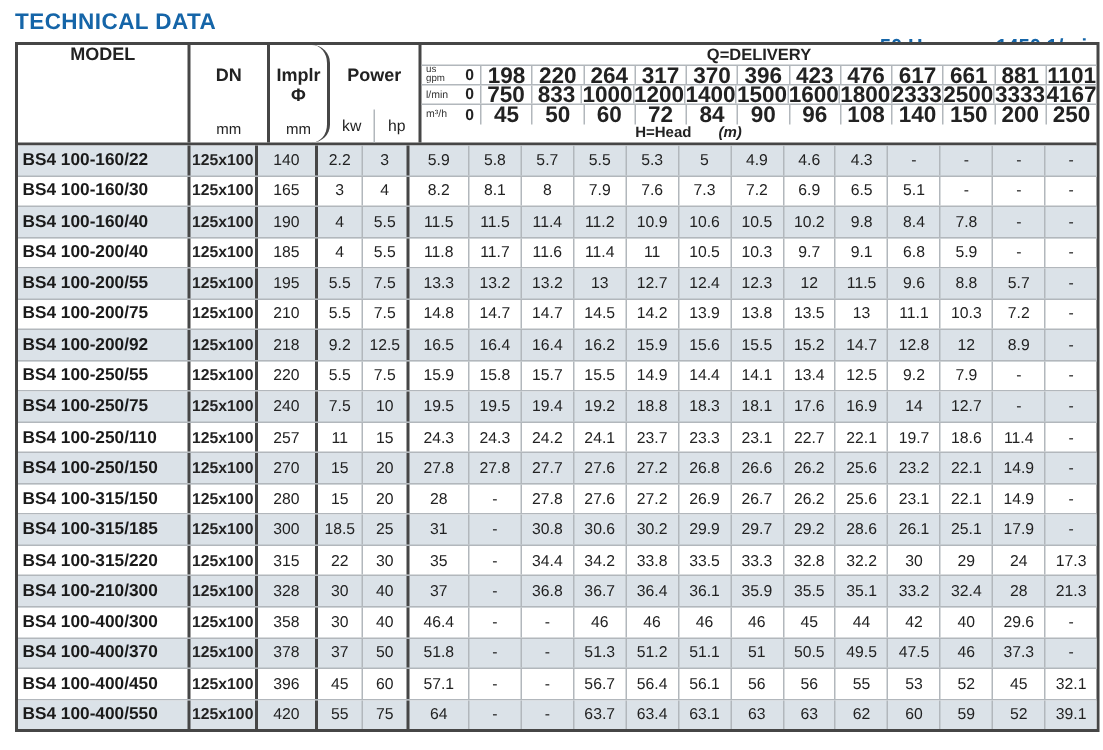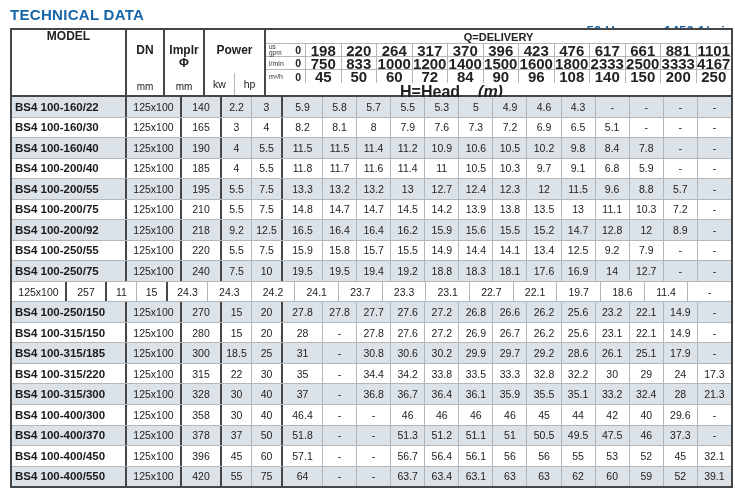--- a/index.html
+++ b/index.html
@@ -18,22 +18,22 @@
           display:flex;justify-content:space-between;align-items:center;gap:44px;}
   .title{font-size:15px;font-weight:bold;color:var(--accent);letter-spacing:.3px;}
   .topright{display:flex;gap:26px;font-size:13.5px;font-weight:bold;color:var(--accent);margin-top:32px;}
   
   .datatable{position:absolute;left:10px;top:28px;width:723px;height:460px;
              border:2px solid var(--bdark);display:flex;flex-direction:column;background:#fff;}
   
   .thead{display:flex;flex:none;height:67px;border-bottom:2px solid var(--bdark);}
   .th{display:flex;flex-direction:column;align-items:center;}
   .th-model{width:115px;justify-content:flex-start;border-right:2px solid var(--bdark);}
-  .th-dn{width:38px;border-right:2px solid var(--bdark);}
-  .th-implr{width:40px;border-right:2px solid var(--bdark);}
+  .th-dn{width:53px;border-right:2px solid var(--bdark);}
+  .th-implr{width:40px;border-right:2px solid var(--bdark);border-radius:12px;}
   .th-power{width:61px;border-right:2px solid var(--bdark);}
   .group-name{font-size:12px;font-weight:bold;margin-top:14px;text-align:center;line-height:1.1;}
   .th-model .group-name{margin-top:0;}
   .unit-bottom{margin-top:auto;margin-bottom:3px;font-size:10px;}
   .power-sub{margin-top:auto;width:100%;height:22px;display:flex;}
   .power-sub .kw{width:30px;border-right:1px solid var(--blight);}
   .power-sub .kw,.power-sub .hp{display:flex;align-items:center;justify-content:center;
                                 flex:none;font-size:10.5px;}
   .power-sub .hp{width:29px;}
   .th-delivery{flex:1;display:flex;flex-direction:column;align-items:stretch;}
@@ -44,32 +44,32 @@
   .u-label{width:40px;flex:none;display:flex;align-items:center;justify-content:space-between;
            padding:0 4px 0 3px;border-right:1px solid var(--blight);}
   .lbl{font-size:7px;font-weight:normal;color:#333;}
   .lbl-stack{display:flex;flex-direction:column;line-height:.85;font-size:6.5px;
              font-weight:normal;color:#333;}
   .u-zero{font-size:10.5px;font-weight:bold;}
   .u-val{flex:1;display:flex;align-items:center;justify-content:center;font-size:15px;
          border-right:1px solid var(--blight);}
   .u-val:last-child{border-right:none;}
   .head-band{flex:1;display:flex;align-items:flex-start;justify-content:center;gap:18px;
-             padding-right:94px;font-size:16px;font-weight:bold;}
+             padding-right:94px;font-size:10px;font-weight:bold;}
   .head-band .it{font-style:italic;font-weight:600;}
   
   .tbody{flex:1;display:flex;flex-direction:column;}
   .row{flex:1;display:flex;align-items:stretch;border-bottom:1px solid var(--blight);
        font-size:10.5px;}
   .row:last-child{border-bottom:none;}
   .row.stripe{background:var(--stripe);}
   .cell{display:flex;align-items:center;justify-content:center;flex:none;}
   .c-model{width:115px;justify-content:flex-start;padding-left:3px;font-size:11.5px;
            font-weight:bold;border-right:2px solid var(--bdark);color:#1a1a1a;}
-  .c-dn{width:55px;border-right:2px solid var(--bdark);}
+  .c-dn{width:45px;border-right:2px solid var(--bdark);font-weight:bold;}
   .c-implr{width:40px;border-right:2px solid var(--bdark);}
   .c-kw{width:30px;border-right:1px solid var(--blight);}
   .c-hp{width:31px;border-right:2px solid var(--bdark);}
   .c-q0{width:40px;border-right:1px solid var(--blight);}
   .c-h{flex:1;border-right:1px solid var(--blight);}
   .c-h:last-child{border-right:none;}
 </style>
 </head>
 <body>
 
@@ -350,20 +350,21 @@
           <div class="cell c-h">18.3</div>
           <div class="cell c-h">18.1</div>
           <div class="cell c-h">17.6</div>
           <div class="cell c-h">16.9</div>
           <div class="cell c-h">14</div>
           <div class="cell c-h">12.7</div>
           <div class="cell c-h">-</div>
           <div class="cell c-h">-</div>
         </div>
         <div class="row">
+          <div class="cell c-model">BS4 100-250/110</div>
           <div class="cell c-dn">125x100</div>
           <div class="cell c-implr">257</div>
           <div class="cell c-kw">11</div>
           <div class="cell c-hp">15</div>
           <div class="cell c-q0">24.3</div>
           <div class="cell c-h">24.3</div>
           <div class="cell c-h">24.2</div>
           <div class="cell c-h">24.1</div>
           <div class="cell c-h">23.7</div>
           <div class="cell c-h">23.3</div>
@@ -449,21 +450,21 @@
           <div class="cell c-h">33.5</div>
           <div class="cell c-h">33.3</div>
           <div class="cell c-h">32.8</div>
           <div class="cell c-h">32.2</div>
           <div class="cell c-h">30</div>
           <div class="cell c-h">29</div>
           <div class="cell c-h">24</div>
           <div class="cell c-h">17.3</div>
         </div>
         <div class="row stripe">
-          <div class="cell c-model">BS4 100-315/300</div>
+          <div class="cell c-model">BS4 100-210/300</div>
           <div class="cell c-dn">125x100</div>
           <div class="cell c-implr">328</div>
           <div class="cell c-kw">30</div>
           <div class="cell c-hp">40</div>
           <div class="cell c-q0">37</div>
           <div class="cell c-h">-</div>
           <div class="cell c-h">36.8</div>
           <div class="cell c-h">36.7</div>
           <div class="cell c-h">36.4</div>
           <div class="cell c-h">36.1</div>

